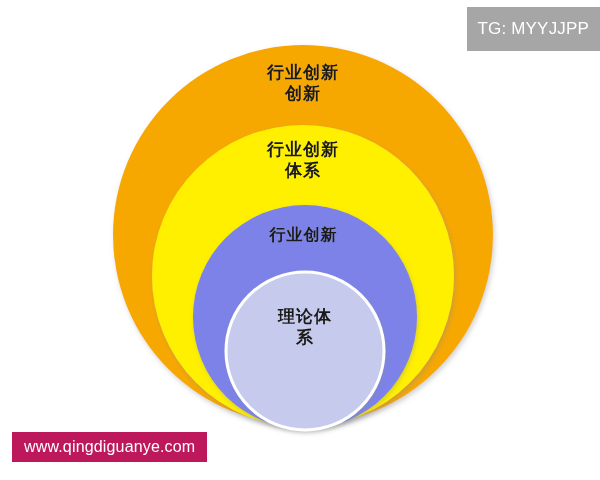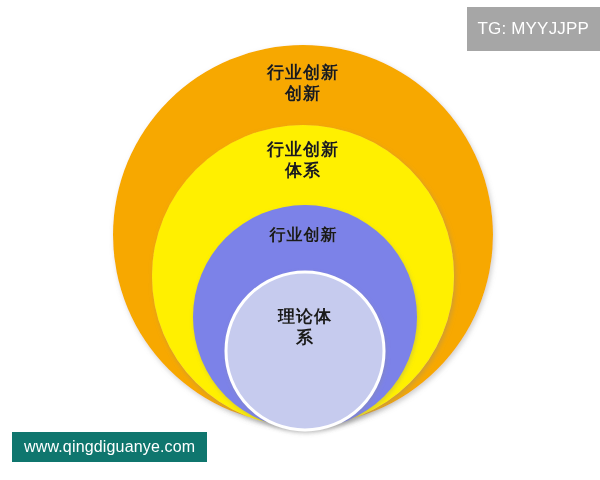--- a/index.html
+++ b/index.html
@@ -131,15 +131,15 @@
   <div class="ring-label label-second" style="color: rgb(26, 26, 26);">行业创新
 体系</div>
 
   <div class="ring-label label-third" style="color: rgb(26, 26, 26);">行业创新</div>
 
   <div class="ring-label label-inner" style="color: rgb(26, 26, 26);">理论体
 系</div>
 
   <div class="watermark" id="watermark-top" style="background: rgb(166, 166, 166); color: rgb(255, 255, 255);">TG: MYYJJPP</div>
 
-  <div class="watermark" id="watermark-bottom" style="background: #0f766e; color: rgb(255, 255, 255);">www.qingdiguanye.com</div>
+  <div class="watermark" id="watermark-bottom" style="background: #be185d; color: rgb(255, 255, 255);">www.qingdiguanye.com</div>
 
 </div>
 
 </body></html>

